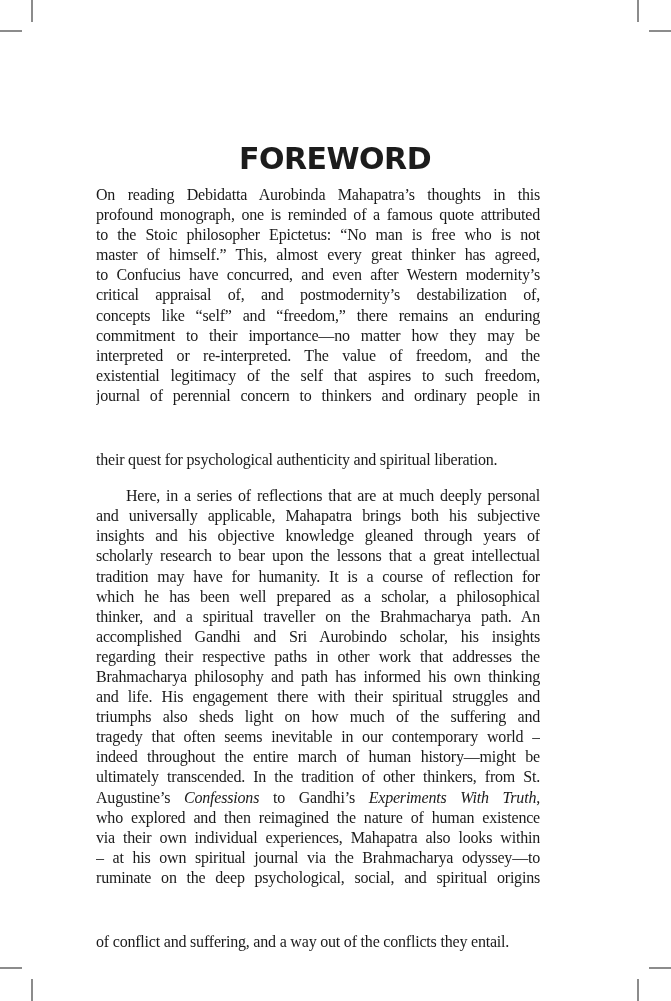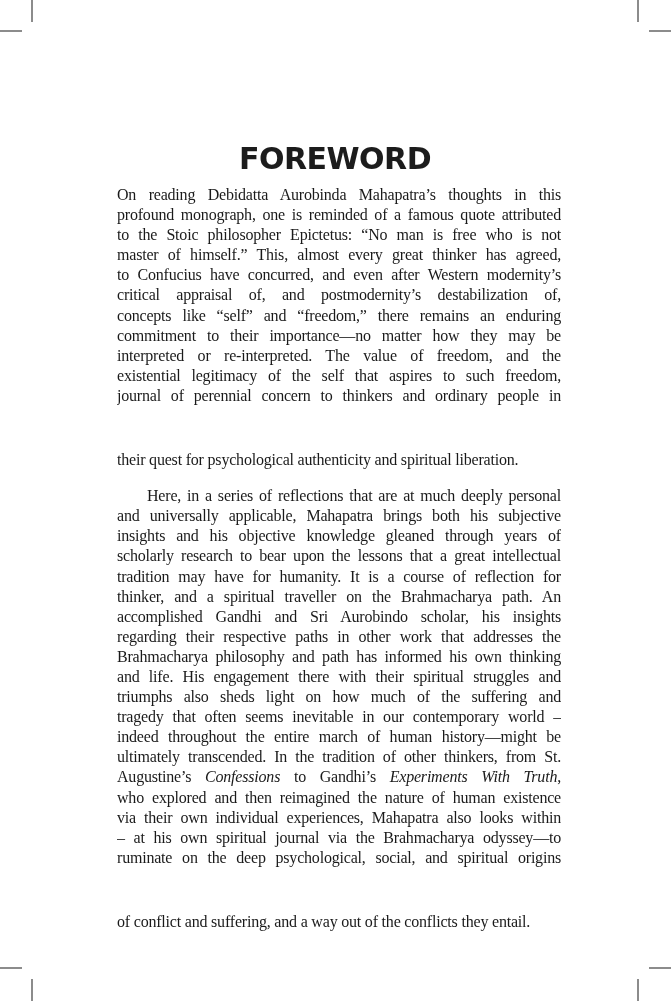--- a/index.html
+++ b/index.html
@@ -43,21 +43,21 @@
     font-family: "DejaVu Sans", sans-serif;
     font-weight: 700;
     font-size: 30px;
     line-height: 32px;
     letter-spacing: -0.5px;
     color: #1c1c1c;
   }
   
   .text-block {
     position: absolute;
-    left: 117px;
+    left: 96px;
     top: 185px;
     width: 444px;
     font-size: 16px;
     letter-spacing: -0.2px;
     line-height: 20.1px;
   }
   .paragraph + .paragraph { margin-top: 16px; }
   .line {
     text-align: justify;
     text-align-last: justify;
@@ -99,20 +99,21 @@
         <div class="line"><span>existential legitimacy of the self that aspires to such freedom,</span></div>
         <div class="line"><span>journal of perennial concern to thinkers and ordinary people in</span></div>
         <div class="line last"><span>their quest for psychological authenticity and spiritual liberation.</span></div>
       </div>
       <div class="paragraph">
         <div class="line indent"><span>Here, in a series of reflections that are at much deeply personal</span></div>
         <div class="line"><span>and universally applicable, Mahapatra brings both his subjective</span></div>
         <div class="line"><span>insights and his objective knowledge gleaned through years of</span></div>
         <div class="line"><span>scholarly research to bear upon the lessons that a great intellectual</span></div>
         <div class="line"><span>tradition may have for humanity. It is a course of reflection for</span></div>
+        <div class="line"><span>which he has been well prepared as a scholar, a philosophical</span></div>
         <div class="line"><span>thinker, and a spiritual traveller on the Brahmacharya path. An</span></div>
         <div class="line"><span>accomplished Gandhi and Sri Aurobindo scholar, his insights</span></div>
         <div class="line"><span>regarding their respective paths in other work that addresses the</span></div>
         <div class="line"><span>Brahmacharya philosophy and path has informed his own thinking</span></div>
         <div class="line"><span>and life. His engagement there with their spiritual struggles and</span></div>
         <div class="line"><span>triumphs also sheds light on how much of the suffering and</span></div>
         <div class="line"><span>tragedy that often seems inevitable in our contemporary world –</span></div>
         <div class="line"><span>indeed throughout the entire march of human history—might be</span></div>
         <div class="line"><span>ultimately transcended. In the tradition of other thinkers, from St.</span></div>
         <div class="line"><span>Augustine’s </span><span class="italic">Confessions</span><span> to Gandhi’s </span><span class="italic">Experiments With Truth</span><span>,</span></div>

